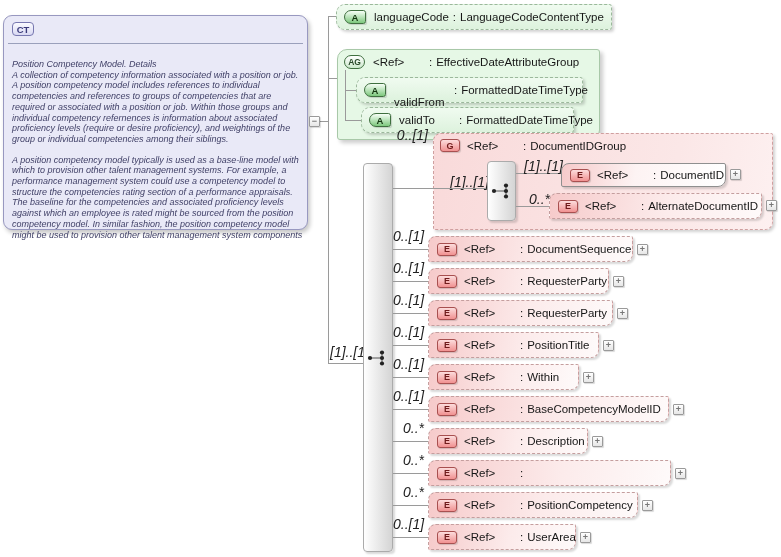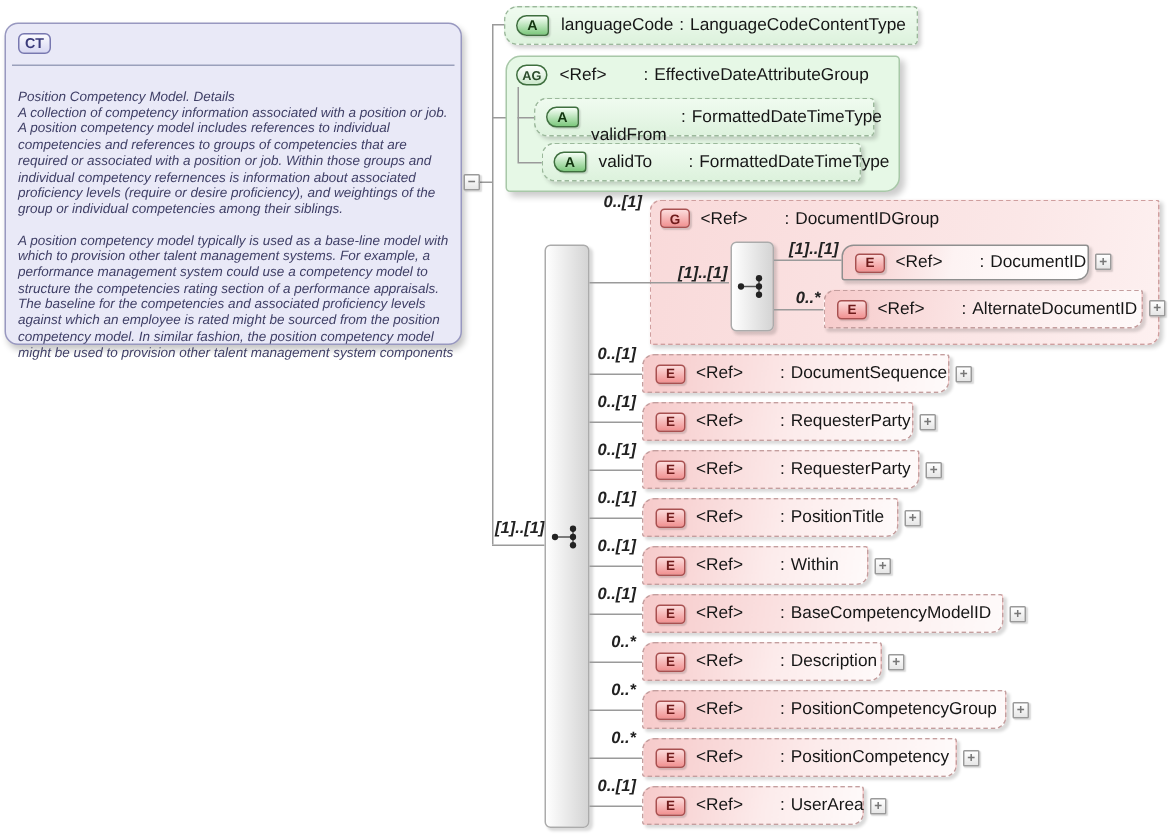--- a/index.html
+++ b/index.html
@@ -1,20 +1,20 @@
 <!DOCTYPE html>
 <html><head>
 <meta charset="utf-8">
 <style>
   html,body{margin:0;padding:0;background:#fff;}
   #stage{position:relative;width:781px;height:557px;background:#ffffff;overflow:hidden;
          font-family:"Liberation Sans",sans-serif;}
   .hl{position:absolute;height:1px;background:#9a9a9a;}
   .vl{position:absolute;width:1px;background:#9a9a9a;}
-  .card{position:absolute;font-size:11px;font-style:italic;font-weight:bold;color:#222;
+  .card{position:absolute;font-size:14px;font-style:italic;font-weight:normal;color:#222;
         white-space:nowrap;line-height:9px;}
   .nodetxt{font-weight:normal;font-size:11.5px;color:#161616;white-space:nowrap;display:flex;align-items:center;}
   .refspan{display:inline-block;width:56px;}
   .colonspan{display:inline-block;margin-right:4px;}
   .bdg{display:inline-flex;align-items:center;justify-content:center;flex:none;box-sizing:border-box;
        font-weight:bold;}
   .badge-e,.badge-g{width:20px;height:13px;border:1px solid #a85050;border-radius:3px;
        background:linear-gradient(#fcdcdc,#f19191);color:#6f1b1b;font-size:9px;margin-right:7px;
        box-shadow:1px 1px 1px rgba(0,0,0,.15);}
   .badge-a{width:22px;height:14px;border:1px solid #3f6f3f;border-radius:8px 3px 3px 8px;
@@ -73,21 +73,21 @@
 
   <div class="abox" style="left:336px;top:4px;width:276px;">
     <span class="bdg badge-a">A</span>
     <span class="nodetxt">
       <span style="margin-right:4px;">languageCode</span>
       <span class="colonspan">:</span>
       <span>LanguageCodeContentType</span>
     </span>
   </div>
 
-  <div style="position:absolute;left:337px;top:37px;width:263px;height:91px;box-sizing:border-box;
+  <div style="position:absolute;left:337px;top:49px;width:263px;height:91px;box-sizing:border-box;
               background:#e6f8e6;border:1px solid #a8c8a8;border-radius:10px 3px 10px 3px;
               box-shadow:3px 3px 4px rgba(0,0,0,.2);padding-left:44px;">
     <div style="position:absolute;left:6px;top:5px;display:flex;align-items:center;">
       <span class="bdg badge-ag">AG</span>
       <span class="nodetxt">
         <span class="refspan">&lt;Ref&gt;</span>
         <span class="colonspan">:</span>
         <span>EffectiveDateAttributeGroup</span>
       </span>
     </div>
@@ -270,21 +270,20 @@
   </div>
 
   <div class="row" style="top:460px;">
     <div class="conn" style="width:35px;"></div>
     <div class="card">0..*</div>
     <div class="ebox" style="width:243px;">
       <span class="bdg badge-e">E</span>
       <span class="nodetxt">
           <span class="refspan">&lt;Ref&gt;</span>
           <span class="colonspan">:</span>
-          <span>PositionCompetencyGroup</span>
         </span>
     </div>
     <button class="plus" style="left:282px;top:8px;">+</button>
   </div>
 
   <div class="row" style="top:492px;">
     <div class="conn" style="width:35px;"></div>
     <div class="card">0..*</div>
     <div class="ebox" style="width:210px;">
       <span class="bdg badge-e">E</span>

